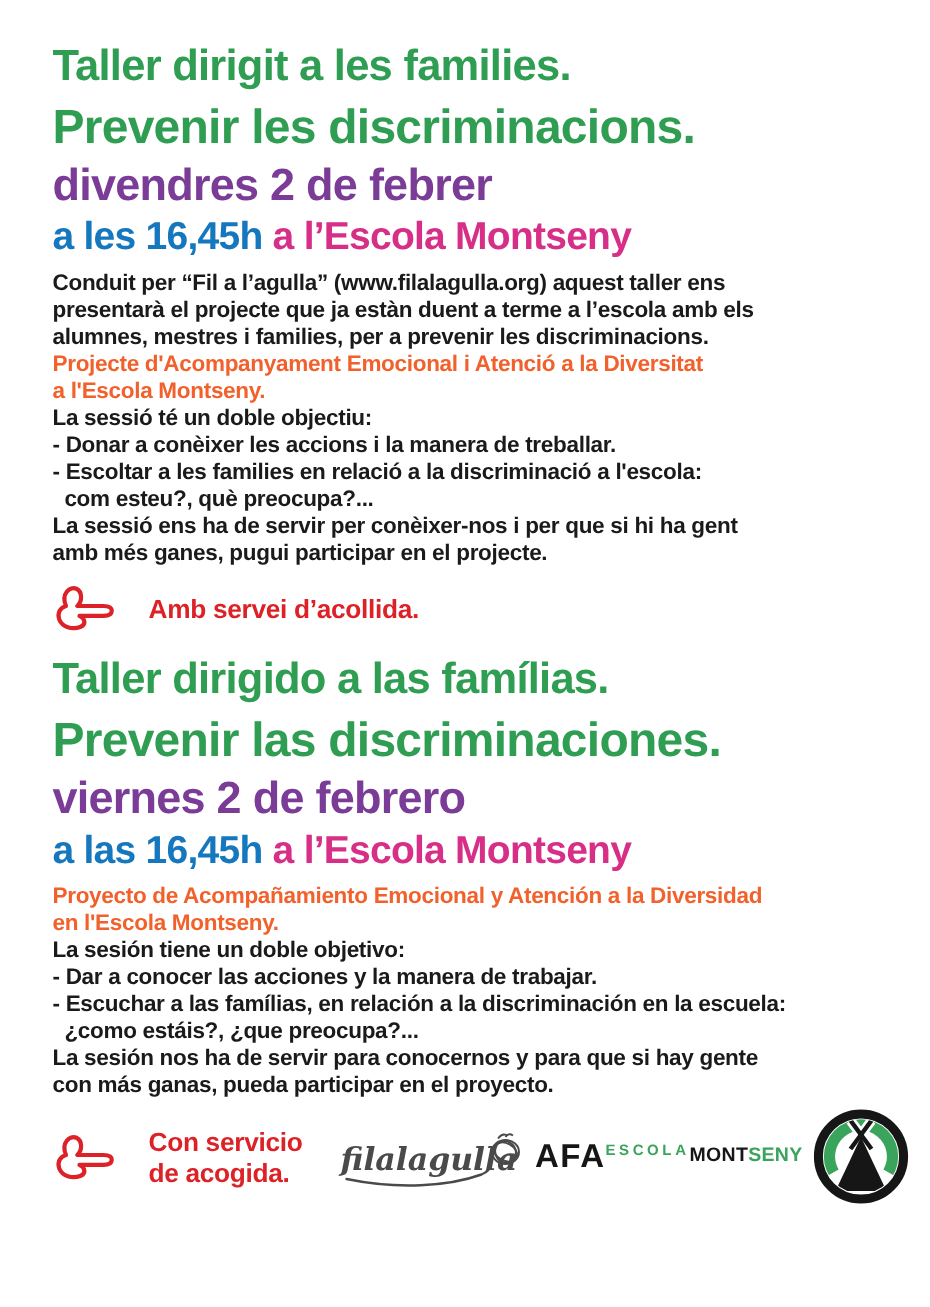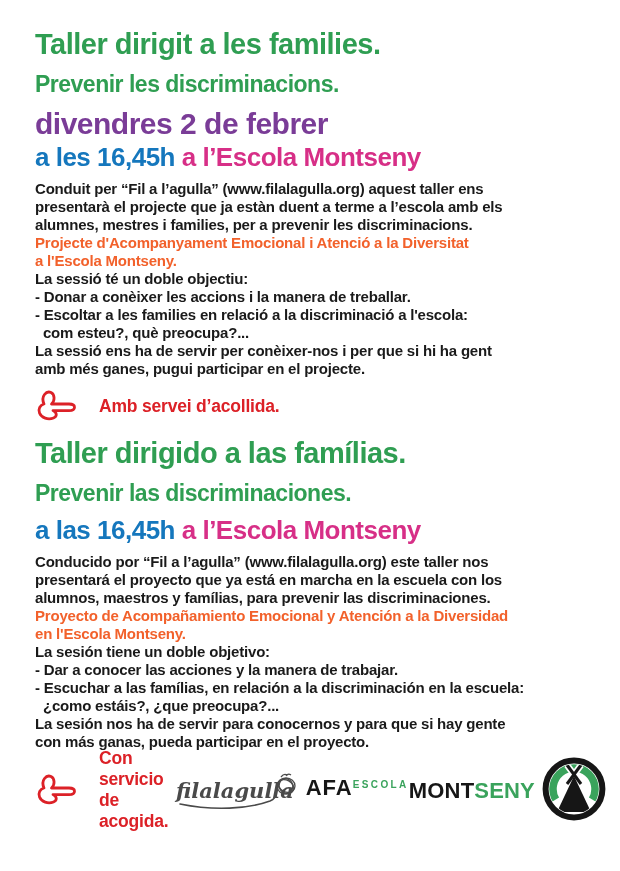--- a/index.html
+++ b/index.html
@@ -8,42 +8,42 @@
     width:620px;height:871px;
     margin:0 auto;
     background:#ffffff;
     box-sizing:border-box;
     padding:26px 10px 0 35px;
     font-family:"Liberation Sans", sans-serif;
     font-weight:bold;
     overflow:hidden;
   }
   .h-line1{font-size:29px;line-height:36px;color:#2f9e52;letter-spacing:-0.5px;}
-  .h-line2{font-size:23px;line-height:44px;color:#2f9e52;letter-spacing:-0.5px;}
+  .h-line2{font-size:32px;line-height:44px;color:#2f9e52;letter-spacing:-0.5px;}
   .h-date{font-size:30px;line-height:36px;color:#7a3c97;letter-spacing:-0.5px;}
   .h-when{font-size:26px;line-height:30px;margin-bottom:8px;letter-spacing:-0.5px;}
   .h-time{color:#1577bd;}
   .h-place{color:#d72f87;}
   .body-block{
     font-size:15px;line-height:18px;color:#1a1a1a;
     letter-spacing:-0.2px;white-space:pre;
   }
   .orange{color:#f2612b;}
   .service-row{display:flex;align-items:center;gap:20px;margin-top:9px;height:38px;}
   .hand-icon{flex:0 0 auto;}
   .service-note{font-size:17.5px;color:#dc2127;letter-spacing:-0.2px;}
   .section-es{margin-top:10px;}
   .footer-row{display:flex;align-items:center;justify-content:space-between;margin-top:2px;padding-right:4px;}
   .footer-row .service-row{margin-top:6px;}
   .logos{display:flex;align-items:center;gap:0;margin-top:4px;}
   .afa-logo{display:flex;align-items:center;gap:7px;}
   .afa-text{display:flex;flex-direction:row;line-height:1;}
   .afa-line1{font-size:22px;color:#161616;letter-spacing:1px;}
   .afa-line2{font-size:10px;color:#3aa35c;letter-spacing:2.4px;margin-top:3px;}
-  .afa-line3{font-size:22px;margin-top:3px;letter-spacing:0.2px;}
+  .afa-line3{font-size:13px;margin-top:3px;letter-spacing:0.2px;}
   .afa-line3 .mont{color:#161616;}
   .afa-line3 .seny{color:#3aa35c;}
 </style>
 </head>
 <body>
 
 <div class="page">
 
   <div>
     <div class="h-line1">Taller dirigit a les families.</div>
@@ -68,24 +68,22 @@
                  L18,21.6 C22,23.5 22.5,27.5 18.5,29
                  C13,31 6.5,29 4.5,24 C3,20 5,16 9,15 Z" fill="#ffffff" stroke="#dc2127" stroke-width="2.8" stroke-linejoin="round" stroke-linecap="round"></path>
       </svg>
       <span class="service-note">Amb servei d’acollida.</span>
     </div>
   </div>
 
   <div class="section-es">
     <div class="h-line1">Taller dirigido a las famílias.</div>
     <div class="h-line2">Prevenir las discriminaciones.</div>
+    <div class="h-date">viernes 2 de febrero</div>
     <div class="h-when"><span class="h-time">a las 16,45h</span> <span class="h-place">a l’Escola Montseny</span></div>
-    <div class="body-block">Conducido por “Fil a l’agulla” (www.filalagulla.org) este taller nos
-presentará el proyecto que ya está en marcha en la escuela con los
-alumnos, maestros y famílias, para prevenir las discriminaciones.</div>
     <div class="body-block orange">Proyecto de Acompañamiento Emocional y Atención a la Diversidad
 en l'Escola Montseny.</div>
     <div class="body-block">La sesión tiene un doble objetivo:
 - Dar a conocer las acciones y la manera de trabajar.
 - Escuchar a las famílias, en relación a la discriminación en la escuela:
   ¿como estáis?, ¿que preocupa?...
 La sesión nos ha de servir para conocernos y para que si hay gente
 con más ganas, pueda participar en el proyecto.</div>
   </div>
 

